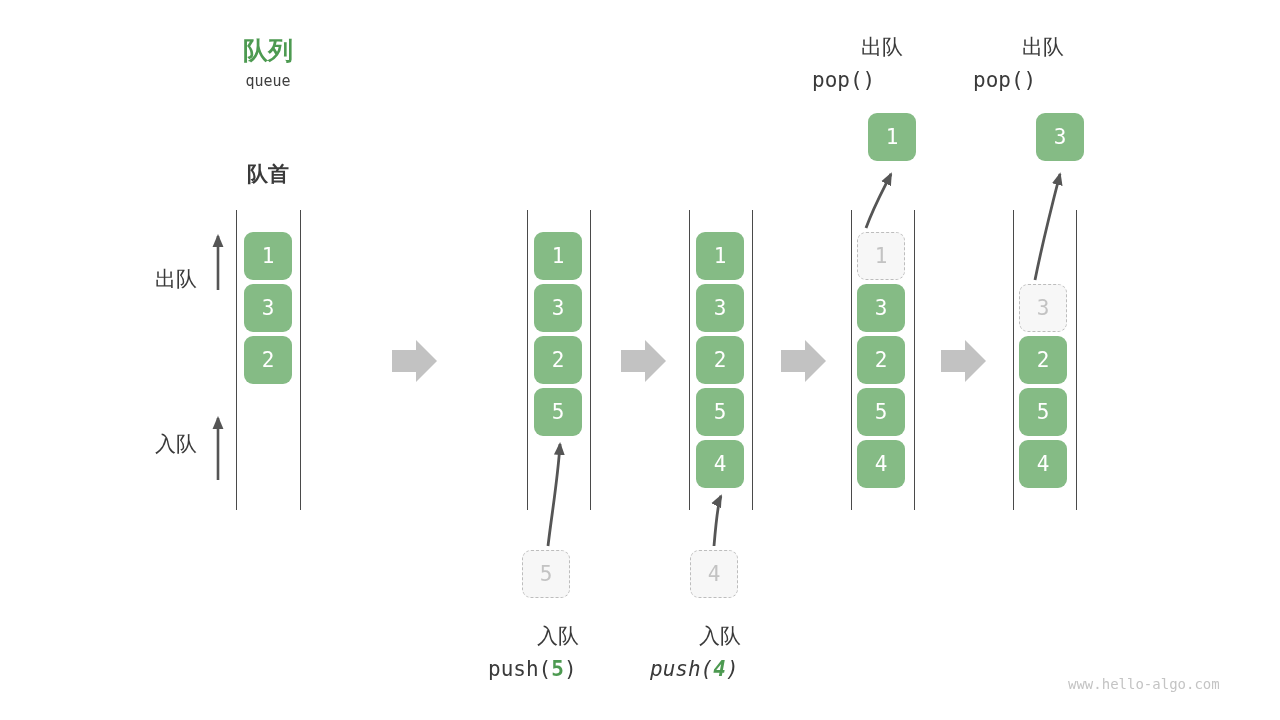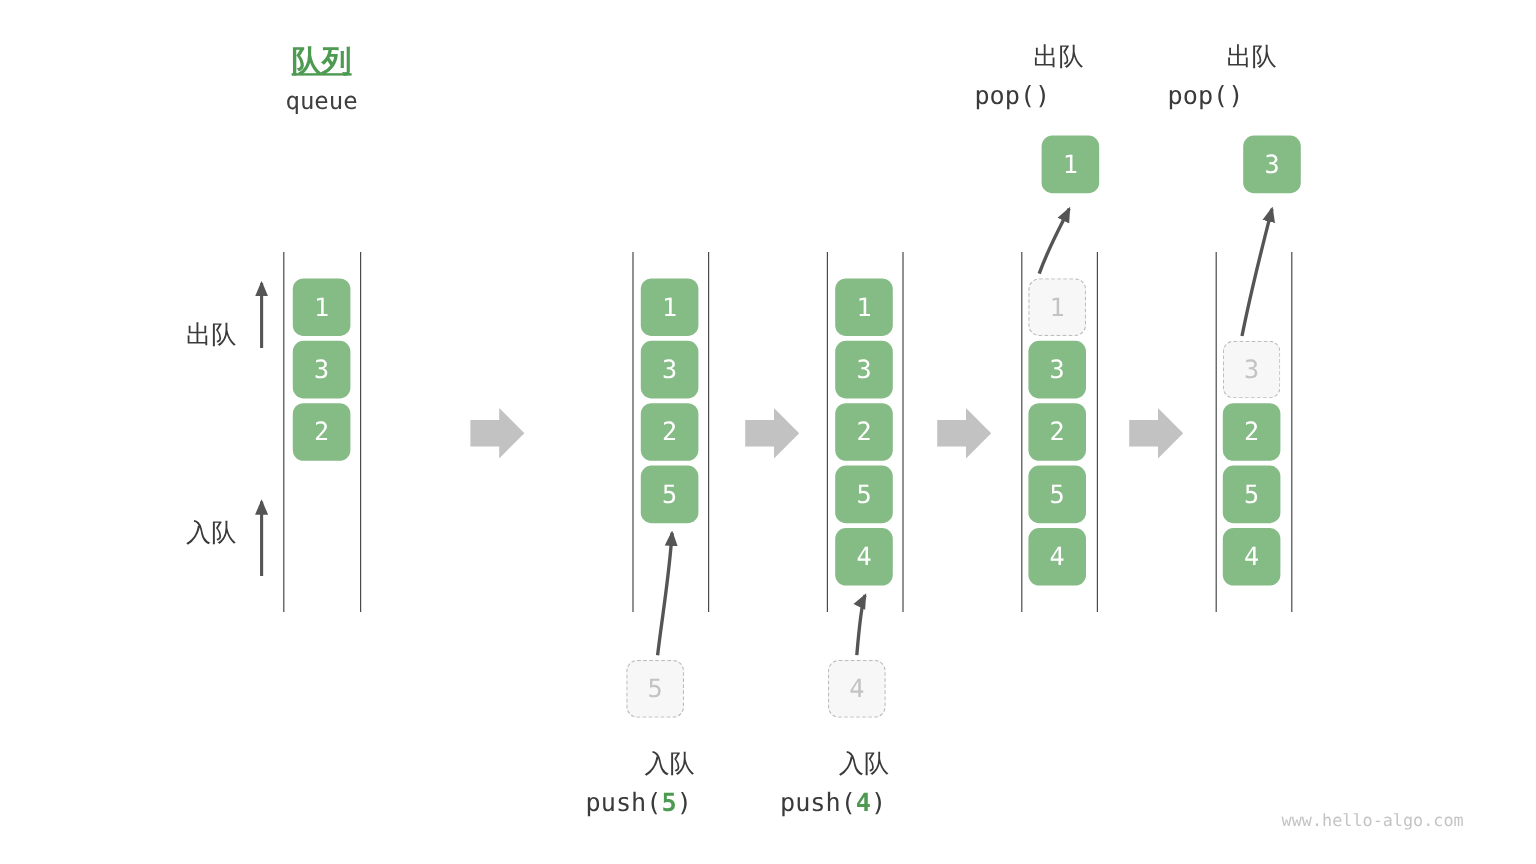--- a/index.html
+++ b/index.html
@@ -23,21 +23,21 @@
   .title-cn {
     font-family: "Liberation Sans", "DejaVu Sans", sans-serif;
     font-weight: bold;
     font-size: 25px;
     color: #4d9a51;
     white-space: nowrap;
     text-align: center;
   }
   .title-en {
     font-family: "DejaVu Sans Mono", "Liberation Mono", monospace;
-    font-size: 20px;
+    font-size: 15px;
     color: #3f3f3f;
     white-space: nowrap;
     text-align: center;
   }
   .label-bold {
     font-family: "Liberation Sans", "DejaVu Sans", sans-serif;
     font-weight: bold;
     font-size: 21px;
     color: #3a3a3a;
     white-space: nowrap;
@@ -101,22 +101,23 @@
     width: 1280px;
     height: 720px;
     pointer-events: none;
   }
 </style>
 </head>
 <body>
 
 <div id="stage">
 
-  <div class="abs title-cn" style="left:198px; top:34px; width:140px;text-decoration:underline;">队列</div>
+  <div class="abs title-cn" style="left:198px; top:34px; width:140px;">队列</div>
   <div class="abs title-en" style="left:198px; top:72px; width:140px;">queue</div>
+  <div class="abs label-bold" style="left:198px; top:160px; width:140px;">队首</div>
 
   <div class="abs op-cn" style="left:140px; top:265px; width:72px;">出队</div>
   <div class="abs op-cn" style="left:140px; top:430px; width:72px;">入队</div>
 
   <div class="rail" style="left:236px; top:210px; height:300px;"></div>
   <div class="rail" style="left:300px; top:210px; height:300px;"></div>
 
   <div class="cell" style="left:244px; top:232px;">1</div>
   <div class="cell" style="left:244px; top:284px;">3</div>
   <div class="cell" style="left:244px; top:336px;">2</div>
@@ -139,21 +140,21 @@
 
   <div class="cell" style="left:696px; top:232px;">1</div>
   <div class="cell" style="left:696px; top:284px;">3</div>
   <div class="cell" style="left:696px; top:336px;">2</div>
   <div class="cell" style="left:696px; top:388px;">5</div>
   <div class="cell" style="left:696px; top:440px;">4</div>
 
   <div class="cell ghost" style="left:690px; top:550px;">4</div>
 
   <div class="abs op-cn" style="left:650px; top:622px; width:140px;">入队</div>
-  <div class="abs op-code" style="left:650px; top:657px; width:140px;"><span>push(</span><span class="val">4</span><span>)</span></div>
+  <div class="abs op-code" style="left:650px; top:657px; width:140px;font-style:italic;"><span>push(</span><span class="val">4</span><span>)</span></div>
 
   <div class="abs op-cn" style="left:812px; top:33px; width:140px;">出队</div>
   <div class="abs op-code" style="left:812px; top:68px; width:140px;">pop()</div>
 
   <div class="cell" style="left:868px; top:113px;">1</div>
 
   <div class="rail" style="left:851px; top:210px; height:300px;"></div>
   <div class="rail" style="left:914px; top:210px; height:300px;"></div>
 
   <div class="cell ghost" style="left:857px; top:232px;">1</div>

